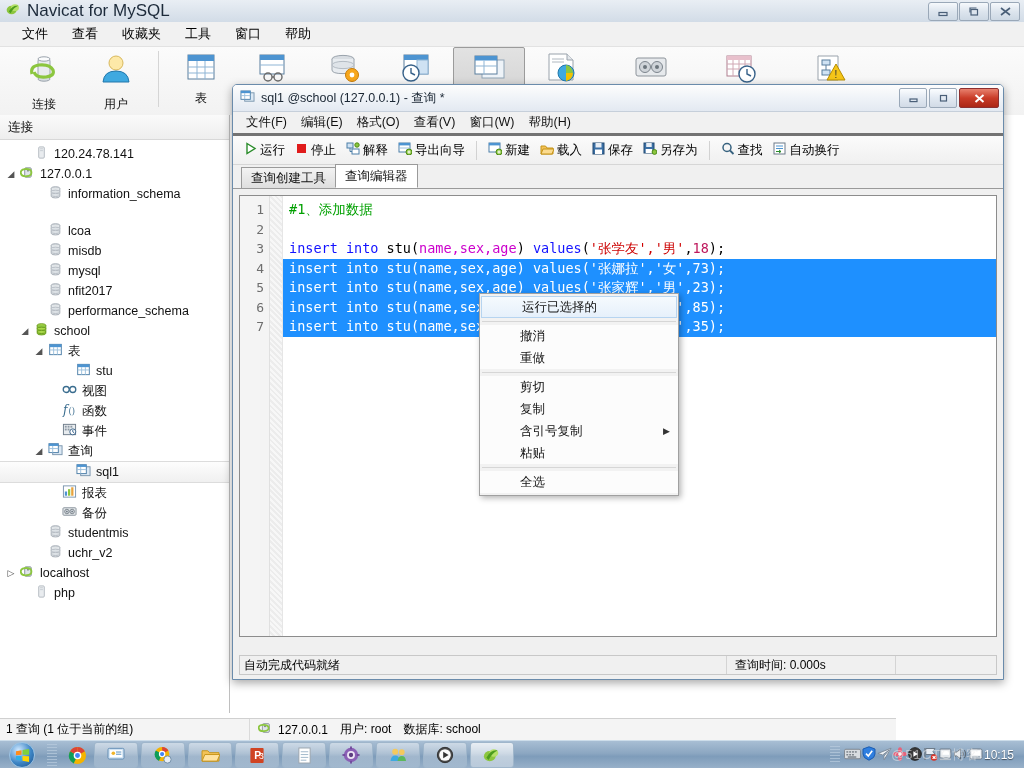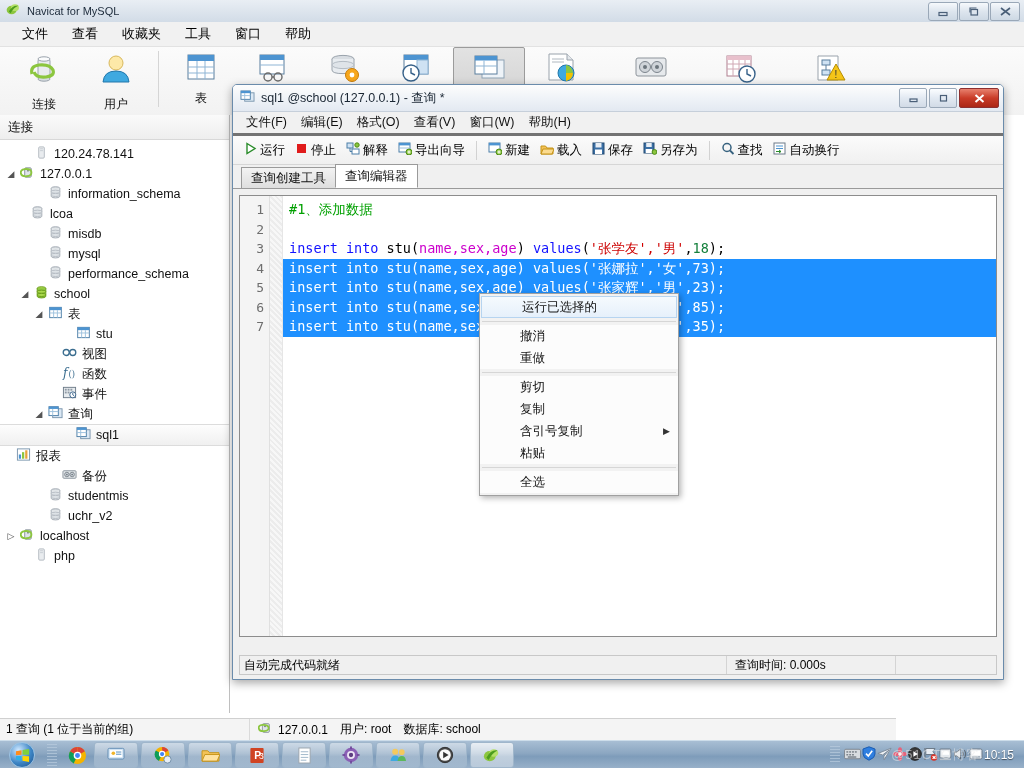--- a/index.html
+++ b/index.html
@@ -13,21 +13,21 @@
   .app{position:relative;width:1024px;height:768px;}
 
   
   .mainTitle{
     position:absolute;left:0;top:0;width:1024px;height:22px;
     background:linear-gradient(#e9eef4,#dbe3ec 60%,#d2dce7);
     border-bottom:1px solid #b9c4d0;
     display:flex;align-items:center;
   }
   .mainTitle .tIcon{margin-left:6px;margin-right:6px;display:block;}
-  .mainTitle .tText{font-size:11px;color:#1c2a3a;}
+  .mainTitle .tText{font-size:17px;color:#1c2a3a;}
   .winBtns{position:absolute;right:4px;top:2px;display:flex;gap:1px;}
   .wb{
     width:28px;height:17px;border:1px solid #9aa8b8;
     background:linear-gradient(#f6f9fc,#dde5ee 50%,#cdd8e4);
     display:flex;align-items:center;justify-content:center;
     color:#41566e;font-size:11px;border-radius:2px;
   }
   .wb.first{border-top-left-radius:3px;border-bottom-left-radius:3px;}
 
   
@@ -163,21 +163,21 @@
     flex:1;padding-top:4px;position:relative;
     font-family:"DejaVu Sans Mono","Liberation Mono",monospace;
     font-size:13.5px;white-space:pre;overflow:hidden;
   }
   .cline{height:19.5px;line-height:19.5px;padding-left:6px;}
   .cline.hl{background:#1e90ff;color:#fff;}
   .cline.hl .kw,.cline.hl .fn,.cline.hl .str,.cline.hl .num,.cline.hl .pun{color:#fff;}
   .kw{color:#1414ff;}
   .fn{color:#cc00cc;}
   .str{color:#cc0000;}
-  .num{color:#15803d;}
+  .num{color:#be185d;}
   .cmt{color:#00a000;}
   .pun{color:#000;}
 
   .qsb{
     position:absolute;left:6px;top:570px;width:758px;height:20px;
     background:#f0f0f0;border:1px solid #c8c8c8;box-sizing:border-box;
     display:flex;align-items:center;font-size:12px;
   }
   .qsb .c1{flex:1;padding-left:4px;border-right:1px solid #d4d4d4;height:100%;display:flex;align-items:center;}
   .qsb .c2{width:160px;padding-left:8px;border-right:1px solid #d4d4d4;height:100%;display:flex;align-items:center;}
@@ -442,21 +442,21 @@
         <div class="trow" style="padding-left: 32px;">
           <span class="tw"></span>
           <span class="ti"><svg width="15" height="15" viewBox="0 0 16 16">
               <ellipse cx="8" cy="3.5" rx="4.6" ry="1.7" fill="#d5dade" stroke="#a3abb3"></ellipse>
               <path d="M3.4 3.5 V12 Q3.4 13.8 8 13.8 Q12.6 13.8 12.6 12 V3.5" fill="#e4e8eb" stroke="#a3abb3"></path>
               <ellipse cx="8" cy="7.2" rx="4.6" ry="1.7" fill="#dde2e6" stroke="#b5bcc3"></ellipse>
               <ellipse cx="8" cy="10.6" rx="4.6" ry="1.7" fill="#dde2e6" stroke="#b5bcc3"></ellipse>
             </svg></span>
           <span>information_schema</span>
         </div>
-        <div class="trow" style="padding-left: 14px;">
+        <div class="trow" style="padding-left: 32px; margin-top: 17px;">
           <span class="tw"></span>
           <span class="ti"><svg width="15" height="15" viewBox="0 0 16 16">
               <ellipse cx="8" cy="3.5" rx="4.6" ry="1.7" fill="#d5dade" stroke="#a3abb3"></ellipse>
               <path d="M3.4 3.5 V12 Q3.4 13.8 8 13.8 Q12.6 13.8 12.6 12 V3.5" fill="#e4e8eb" stroke="#a3abb3"></path>
               <ellipse cx="8" cy="7.2" rx="4.6" ry="1.7" fill="#dde2e6" stroke="#b5bcc3"></ellipse>
               <ellipse cx="8" cy="10.6" rx="4.6" ry="1.7" fill="#dde2e6" stroke="#b5bcc3"></ellipse>
             </svg></span>
           <span>lcoa</span>
         </div>
         <div class="trow" style="padding-left: 32px;">
@@ -471,20 +471,30 @@
         </div>
         <div class="trow" style="padding-left: 32px;">
           <span class="tw"></span>
           <span class="ti"><svg width="15" height="15" viewBox="0 0 16 16">
               <ellipse cx="8" cy="3.5" rx="4.6" ry="1.7" fill="#d5dade" stroke="#a3abb3"></ellipse>
               <path d="M3.4 3.5 V12 Q3.4 13.8 8 13.8 Q12.6 13.8 12.6 12 V3.5" fill="#e4e8eb" stroke="#a3abb3"></path>
               <ellipse cx="8" cy="7.2" rx="4.6" ry="1.7" fill="#dde2e6" stroke="#b5bcc3"></ellipse>
               <ellipse cx="8" cy="10.6" rx="4.6" ry="1.7" fill="#dde2e6" stroke="#b5bcc3"></ellipse>
             </svg></span>
           <span>mysql</span>
+        </div>
+        <div class="trow" style="padding-left: 32px;">
+          <span class="tw"></span>
+          <span class="ti"><svg width="15" height="15" viewBox="0 0 16 16">
+              <ellipse cx="8" cy="3.5" rx="4.6" ry="1.7" fill="#d5dade" stroke="#a3abb3"></ellipse>
+              <path d="M3.4 3.5 V12 Q3.4 13.8 8 13.8 Q12.6 13.8 12.6 12 V3.5" fill="#e4e8eb" stroke="#a3abb3"></path>
+              <ellipse cx="8" cy="7.2" rx="4.6" ry="1.7" fill="#dde2e6" stroke="#b5bcc3"></ellipse>
+              <ellipse cx="8" cy="10.6" rx="4.6" ry="1.7" fill="#dde2e6" stroke="#b5bcc3"></ellipse>
+            </svg></span>
+          <span>nfit2017</span>
         </div>
         <div class="trow" style="padding-left: 32px;">
           <span class="tw"></span>
           <span class="ti"><svg width="15" height="15" viewBox="0 0 16 16">
               <ellipse cx="8" cy="3.5" rx="4.6" ry="1.7" fill="#d5dade" stroke="#a3abb3"></ellipse>
               <path d="M3.4 3.5 V12 Q3.4 13.8 8 13.8 Q12.6 13.8 12.6 12 V3.5" fill="#e4e8eb" stroke="#a3abb3"></path>
               <ellipse cx="8" cy="7.2" rx="4.6" ry="1.7" fill="#dde2e6" stroke="#b5bcc3"></ellipse>
               <ellipse cx="8" cy="10.6" rx="4.6" ry="1.7" fill="#dde2e6" stroke="#b5bcc3"></ellipse>
             </svg></span>
           <span>performance_schema</span>
@@ -569,21 +579,21 @@
           <span class="tw"></span>
           <span class="ti"><svg width="15" height="15" viewBox="0 0 16 16">
               <rect x="5" y="4" width="10" height="9.5" fill="#dbe8f4" stroke="#7a95ad"></rect>
               <rect x="1" y="1.8" width="10" height="9.5" fill="#fff" stroke="#4d7fa8"></rect>
               <rect x="1" y="1.8" width="10" height="2.4" fill="#4d94d1"></rect>
               <line x1="1" y1="7" x2="11" y2="7" stroke="#9cc0dd"></line>
               <line x1="5" y1="4.2" x2="5" y2="11.3" stroke="#9cc0dd"></line>
             </svg></span>
           <span>sql1</span>
         </div>
-        <div class="trow" style="">
+        <div class="trow" style="padding-left: 46px;">
           <span class="tw"></span>
           <span class="ti"><svg width="15" height="15" viewBox="0 0 16 16">
               <rect x="1.5" y="2" width="13" height="12" fill="#fff" stroke="#7a95ad"></rect>
               <rect x="3" y="8" width="2.4" height="4.5" fill="#4d94d1"></rect>
               <rect x="6.4" y="5.5" width="2.4" height="7" fill="#8cc63f"></rect>
               <rect x="9.8" y="3.5" width="2.4" height="9" fill="#e8a33d"></rect>
             </svg></span>
           <span>报表</span>
         </div>
         <div class="trow" style="padding-left: 46px;">

